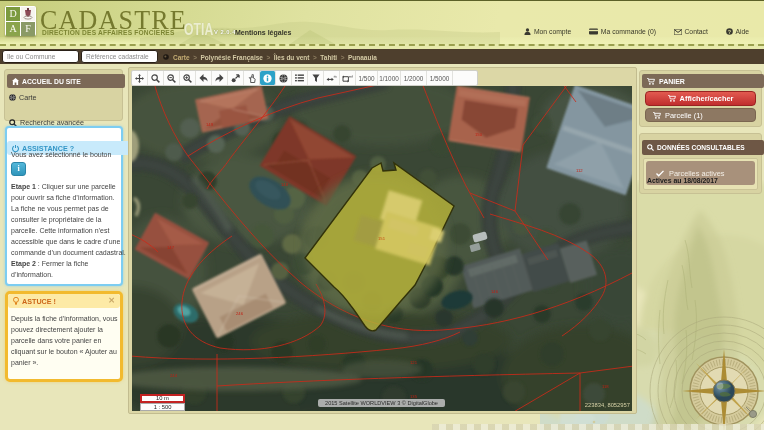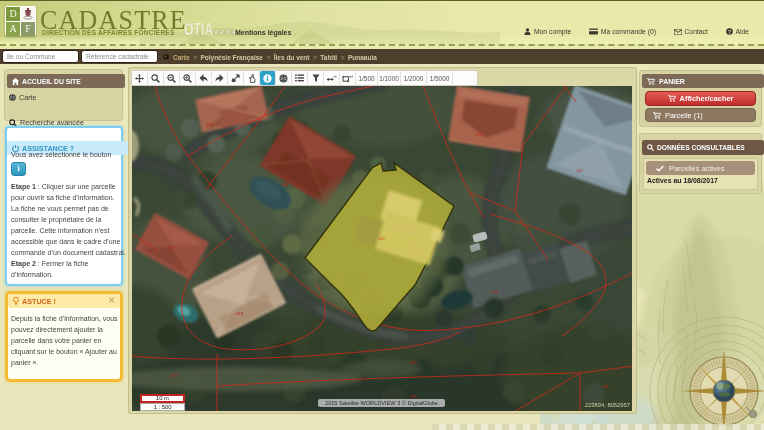--- a/index.html
+++ b/index.html
@@ -35,21 +35,21 @@
 #astuce{left:5px;top:291px;width:118px;height:91px;background:#fffef2;border:3px solid #f2ba2e;border-radius:5px;box-sizing:border-box;box-shadow:0 0 3px rgba(240,190,60,.5)}
 #asthead{left:8px;top:294px;width:112px;height:14px;background:#fdeaa6;border-radius:3px;color:#cc6518;font-weight:bold;font-size:7.2px;display:flex;align-items:center;padding-left:5px;gap:3px;box-sizing:border-box}
 
 #panier{left:639px;top:70px;width:123px;height:57px}
 #panhead{left:642px;top:74px;width:117px;height:14px;font-size:7px;padding-left:5px;gap:4px}
 #redbtn{left:645px;top:91px;width:111px;height:15px;background:linear-gradient(#e25a50,#c02e2e);border:1px solid #9a2222;border-radius:4px;box-sizing:border-box;color:#fff;font-size:7.4px;font-weight:bold;display:flex;align-items:center;justify-content:center;gap:4px}
 #brnbtn{left:645px;top:108px;width:111px;height:14px;background:#8d7862;border:1px solid #7a6650;border-radius:4px;box-sizing:border-box;color:#fff;font-size:7.4px;display:flex;align-items:center;gap:4px;padding-left:7px}
 #donnees{left:639px;top:133px;width:123px;height:61px}
 #donhead{left:642px;top:140px;width:117px;height:15px;background:#6e5745;font-size:6.6px;padding-left:5px;gap:3px}
 #donbox{left:643px;top:158px;width:115px;height:32px;background:#e7e2b3;border:1px solid #cac497;border-radius:2px;box-sizing:border-box}
-#tanbtn{left:646px;top:161px;width:109px;height:14px;background:#a8917b;border-radius:3px;color:#f4efe6;font-size:7.4px;display:flex;align-items:center;gap:5px;padding-left:10px;box-sizing:border-box}
+#tanbtn{left:646px;top:161px;width:109px;height:24px;background:#a8917b;border-radius:3px;color:#f4efe6;font-size:7.4px;display:flex;align-items:center;gap:5px;padding-left:10px;box-sizing:border-box}
 #actives{left:647px;top:177px;color:#1c1c1c;font-size:6.9px;font-weight:bold}
 
 #mapframe{left:128px;top:67px;width:509px;height:347px;background:#dcd7a6;border:1px solid #c2bc8f;border-radius:2px;box-sizing:border-box}
 #toolbar{left:131px;top:70px;width:347px;height:16px;background:#fcfcfb;border:1px solid #cfcfc8;border-radius:2px;box-sizing:border-box;display:flex}
 .tb{width:16px;height:14px;border-right:1px solid #e2e2de;display:flex;align-items:center;justify-content:center;box-sizing:border-box}
 .tbt{height:14px;border-right:1px solid #e2e2de;display:flex;align-items:center;justify-content:center;font-size:6.4px;color:#555;box-sizing:border-box}
 #tbblue{background:#2da2c8;border-radius:2px}
 #mapsvg{left:132px;top:86px;width:500px;height:325px}
 #scl1{left:140px;top:394px;width:45px;height:9px;background:#fff;border:2px solid #c32222;box-sizing:border-box;color:#222;font-size:5.8px;text-align:center;line-height:5px}
 #scl2{left:140px;top:403px;width:45px;height:8px;background:#fdfdfd;border:1px solid #aaa;box-sizing:border-box;color:#222;font-size:5.8px;text-align:center;line-height:6px}

